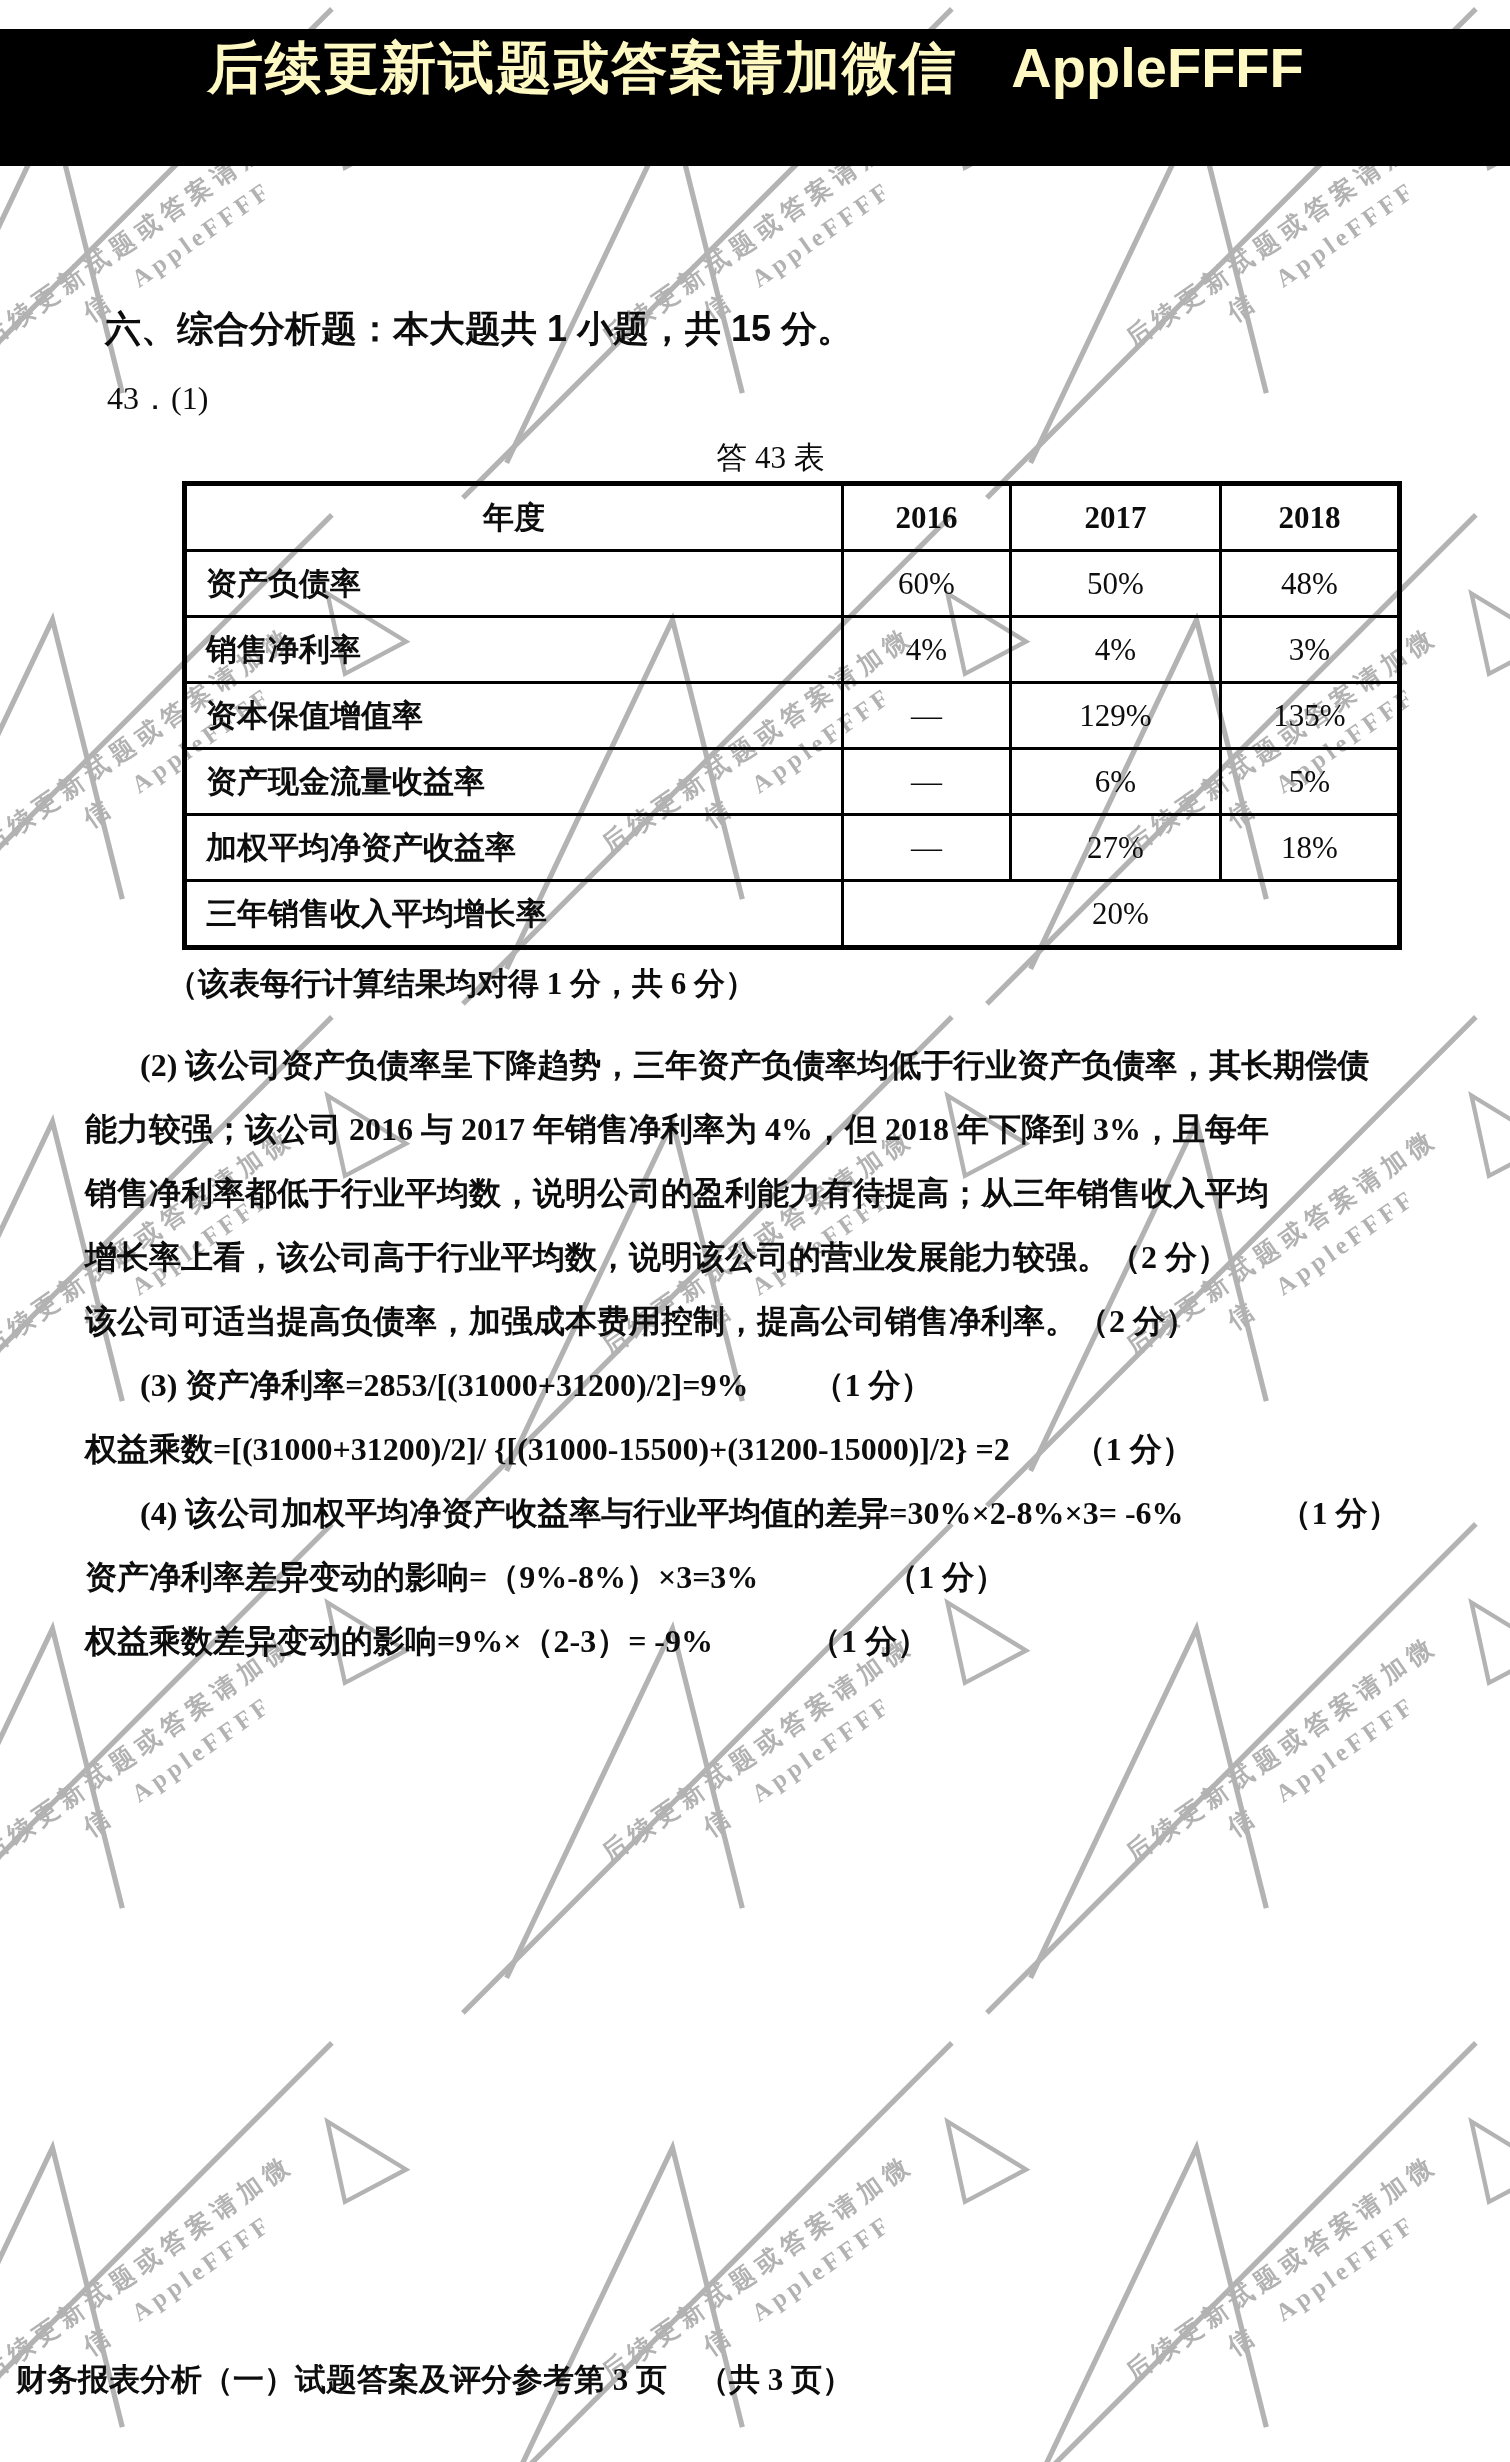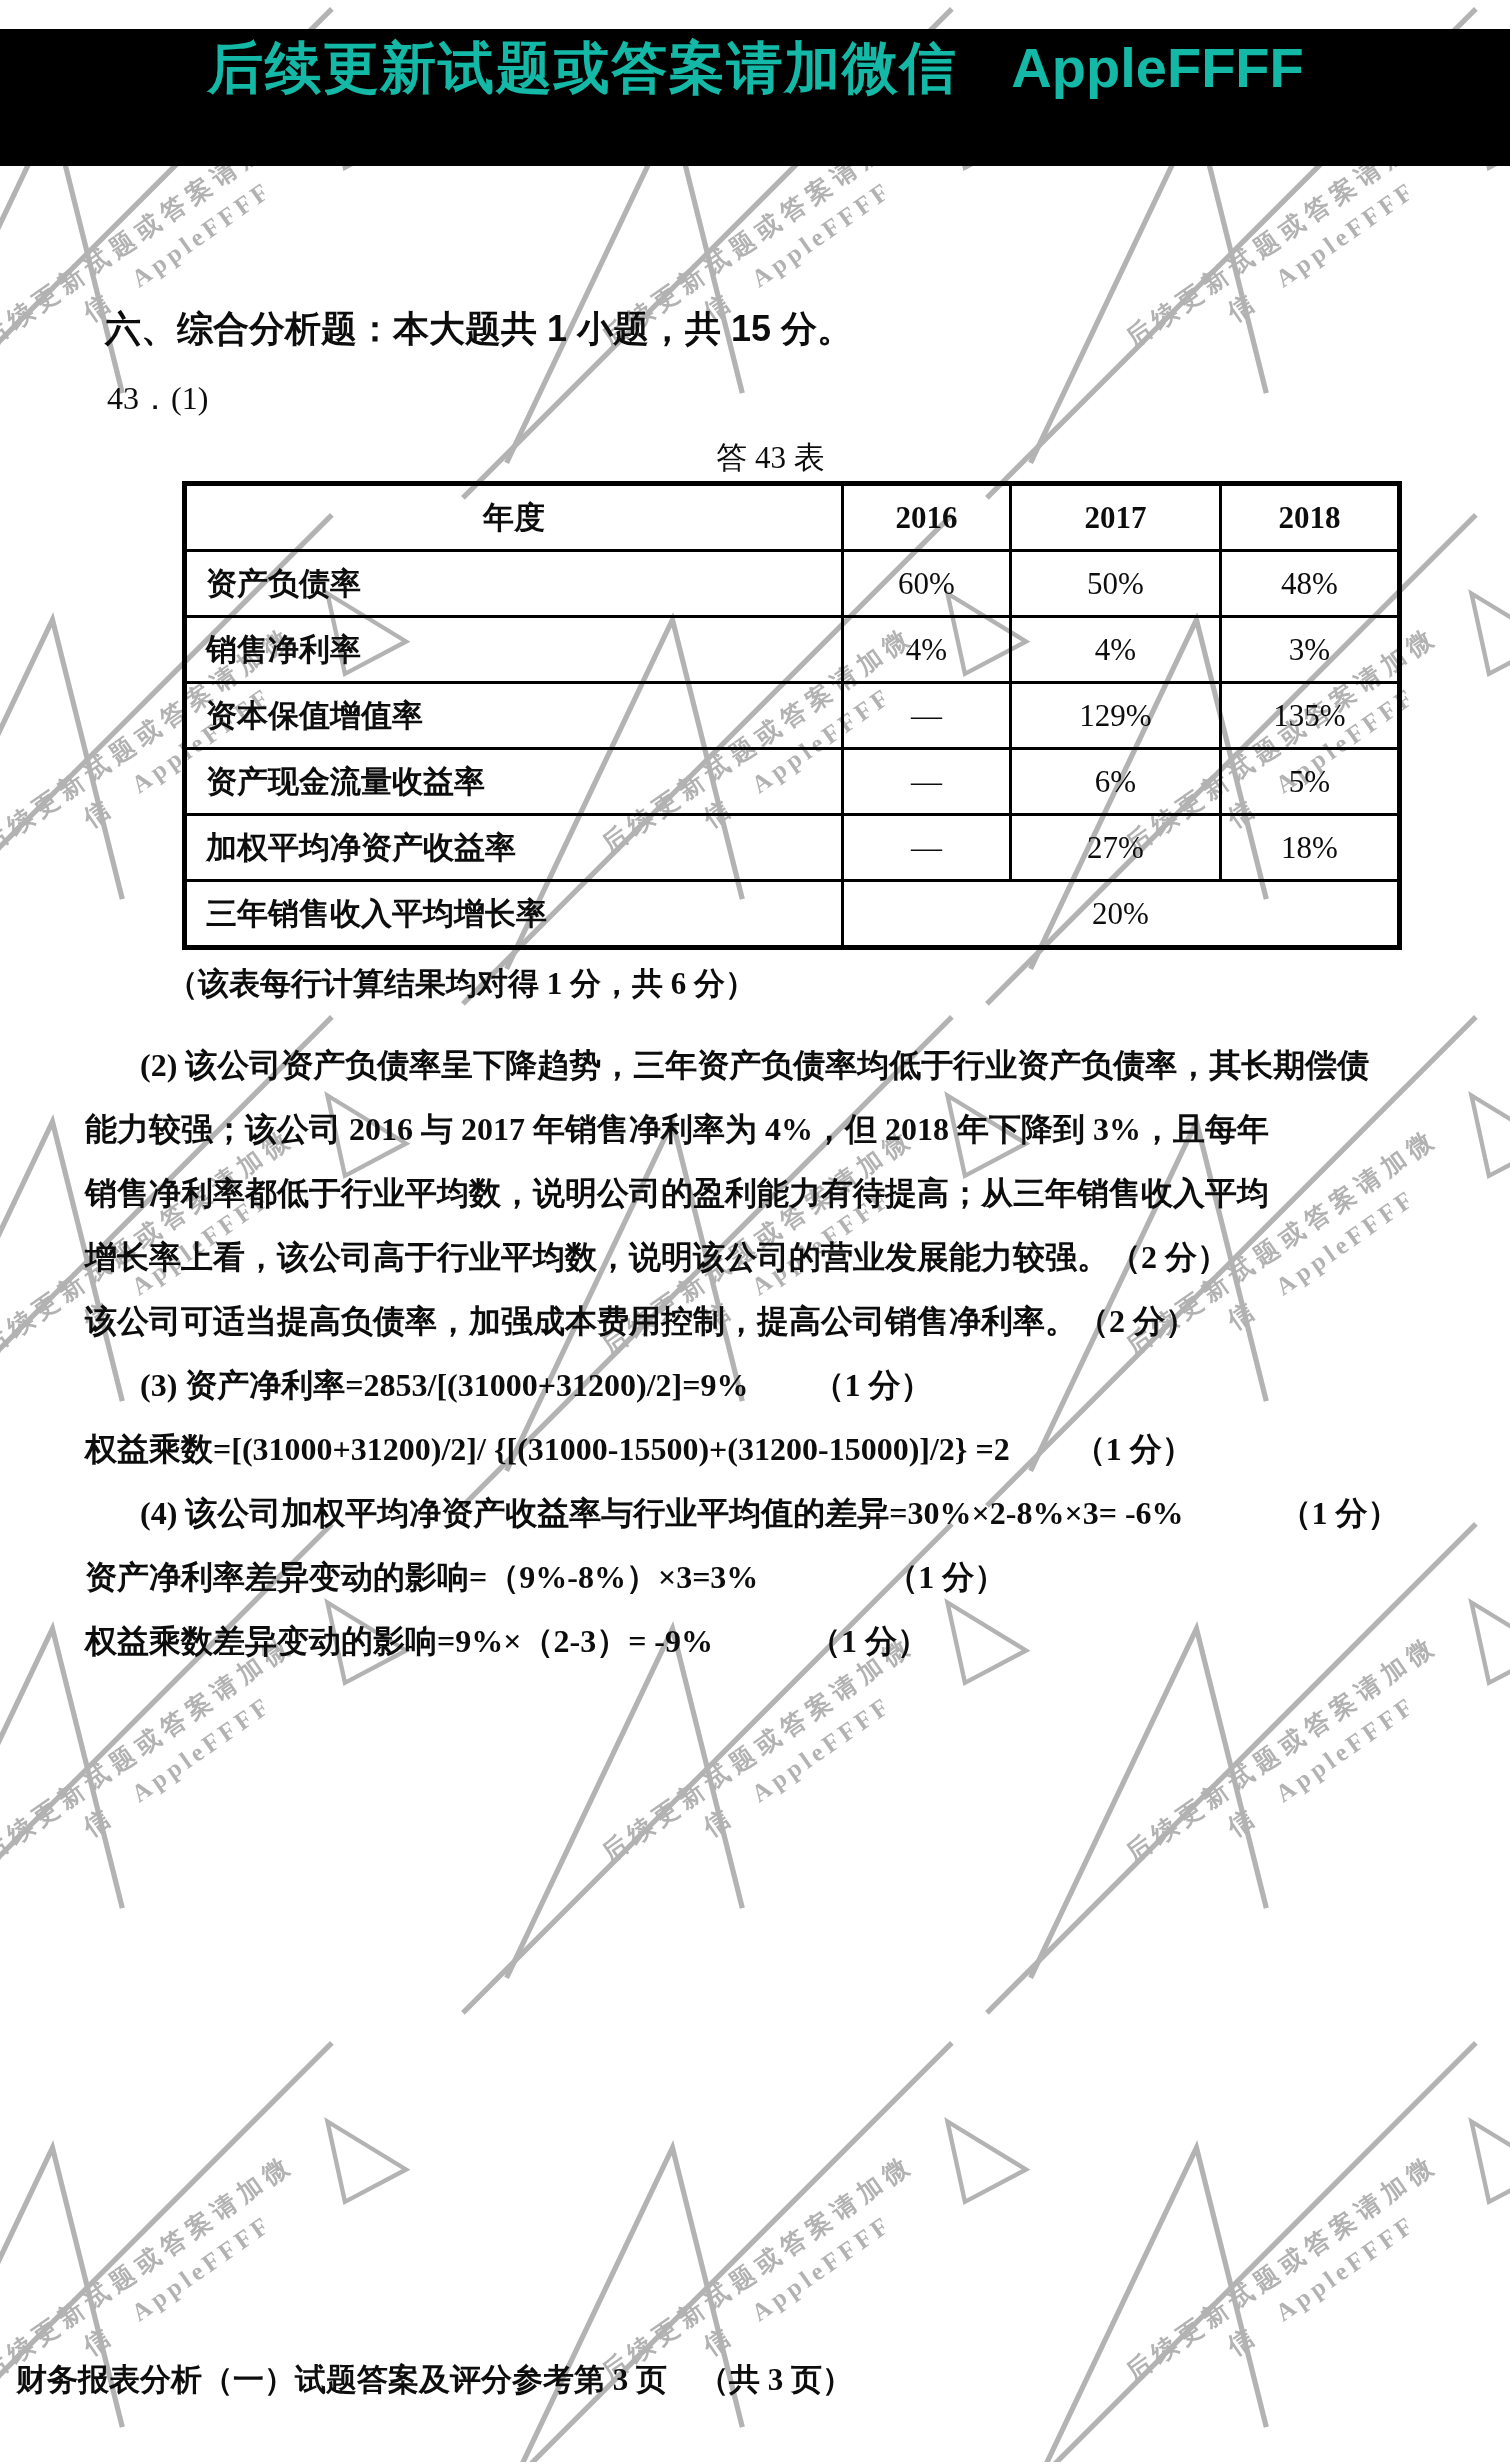--- a/index.html
+++ b/index.html
@@ -20,21 +20,21 @@
     font-family:"Liberation Serif", serif;
   }
   .wm-text .wm-l2 { padding-left:98px; letter-spacing:4.4px; }
   
   .content { position:absolute; inset:0; z-index:2; }
   .banner {
     position:absolute; left:0; top:29px; width:1511px; height:137px;
     background:#000000; text-align:center;
   }
   .banner-inner {
-    padding-top:1.7px; color:#14b8a6; font-weight:bold; font-size:56px;
+    padding-top:1.7px; color:#fef9c3; font-weight:bold; font-size:56px;
     font-family:"Liberation Serif", serif; letter-spacing:1.7px; white-space:nowrap;
   }
   .banner-brand { margin-left:54px; font-family:"Liberation Sans", sans-serif; letter-spacing:0; }
   .heading {
     position:absolute; left:105px; top:305px; font-size:36px; font-weight:bold;
     font-family:"Liberation Sans", sans-serif; white-space:nowrap;
   }
   .qno { position:absolute; left:107px; top:377px; font-size:32px; white-space:nowrap; }
   .caption { position:absolute; left:163px; top:437px; width:1215px; text-align:center; font-size:31px; }
   table.anstable {

